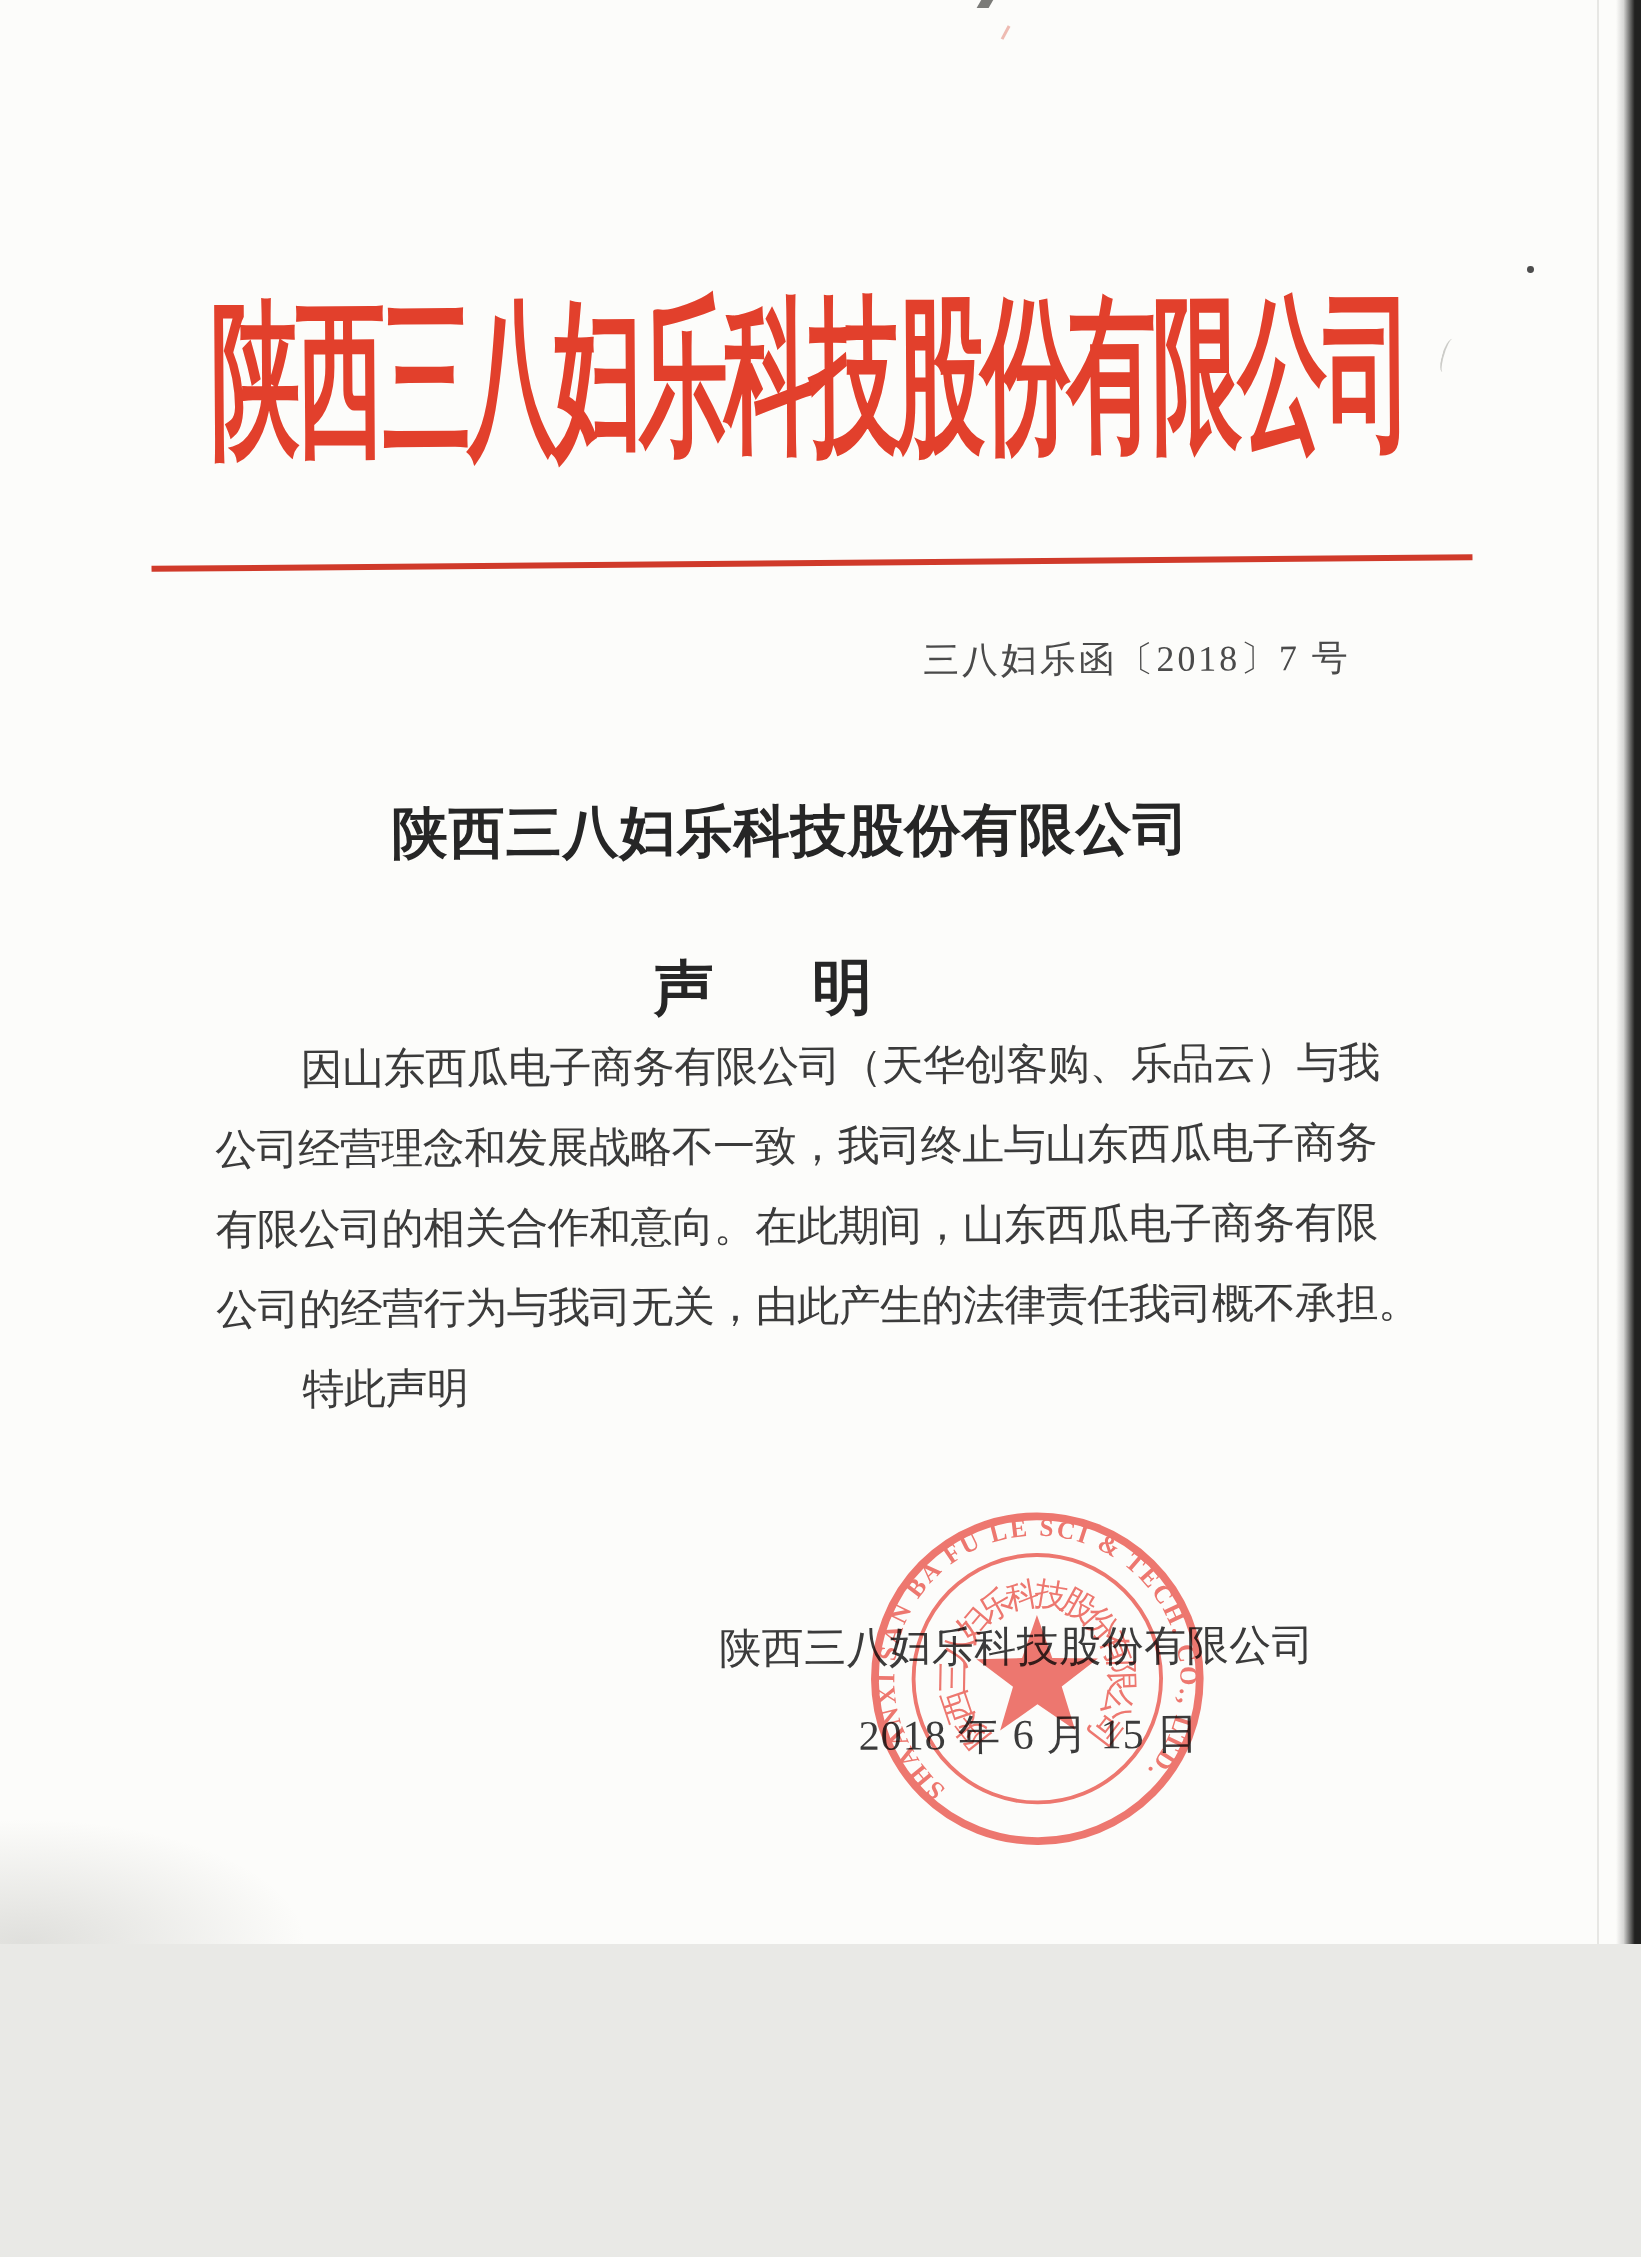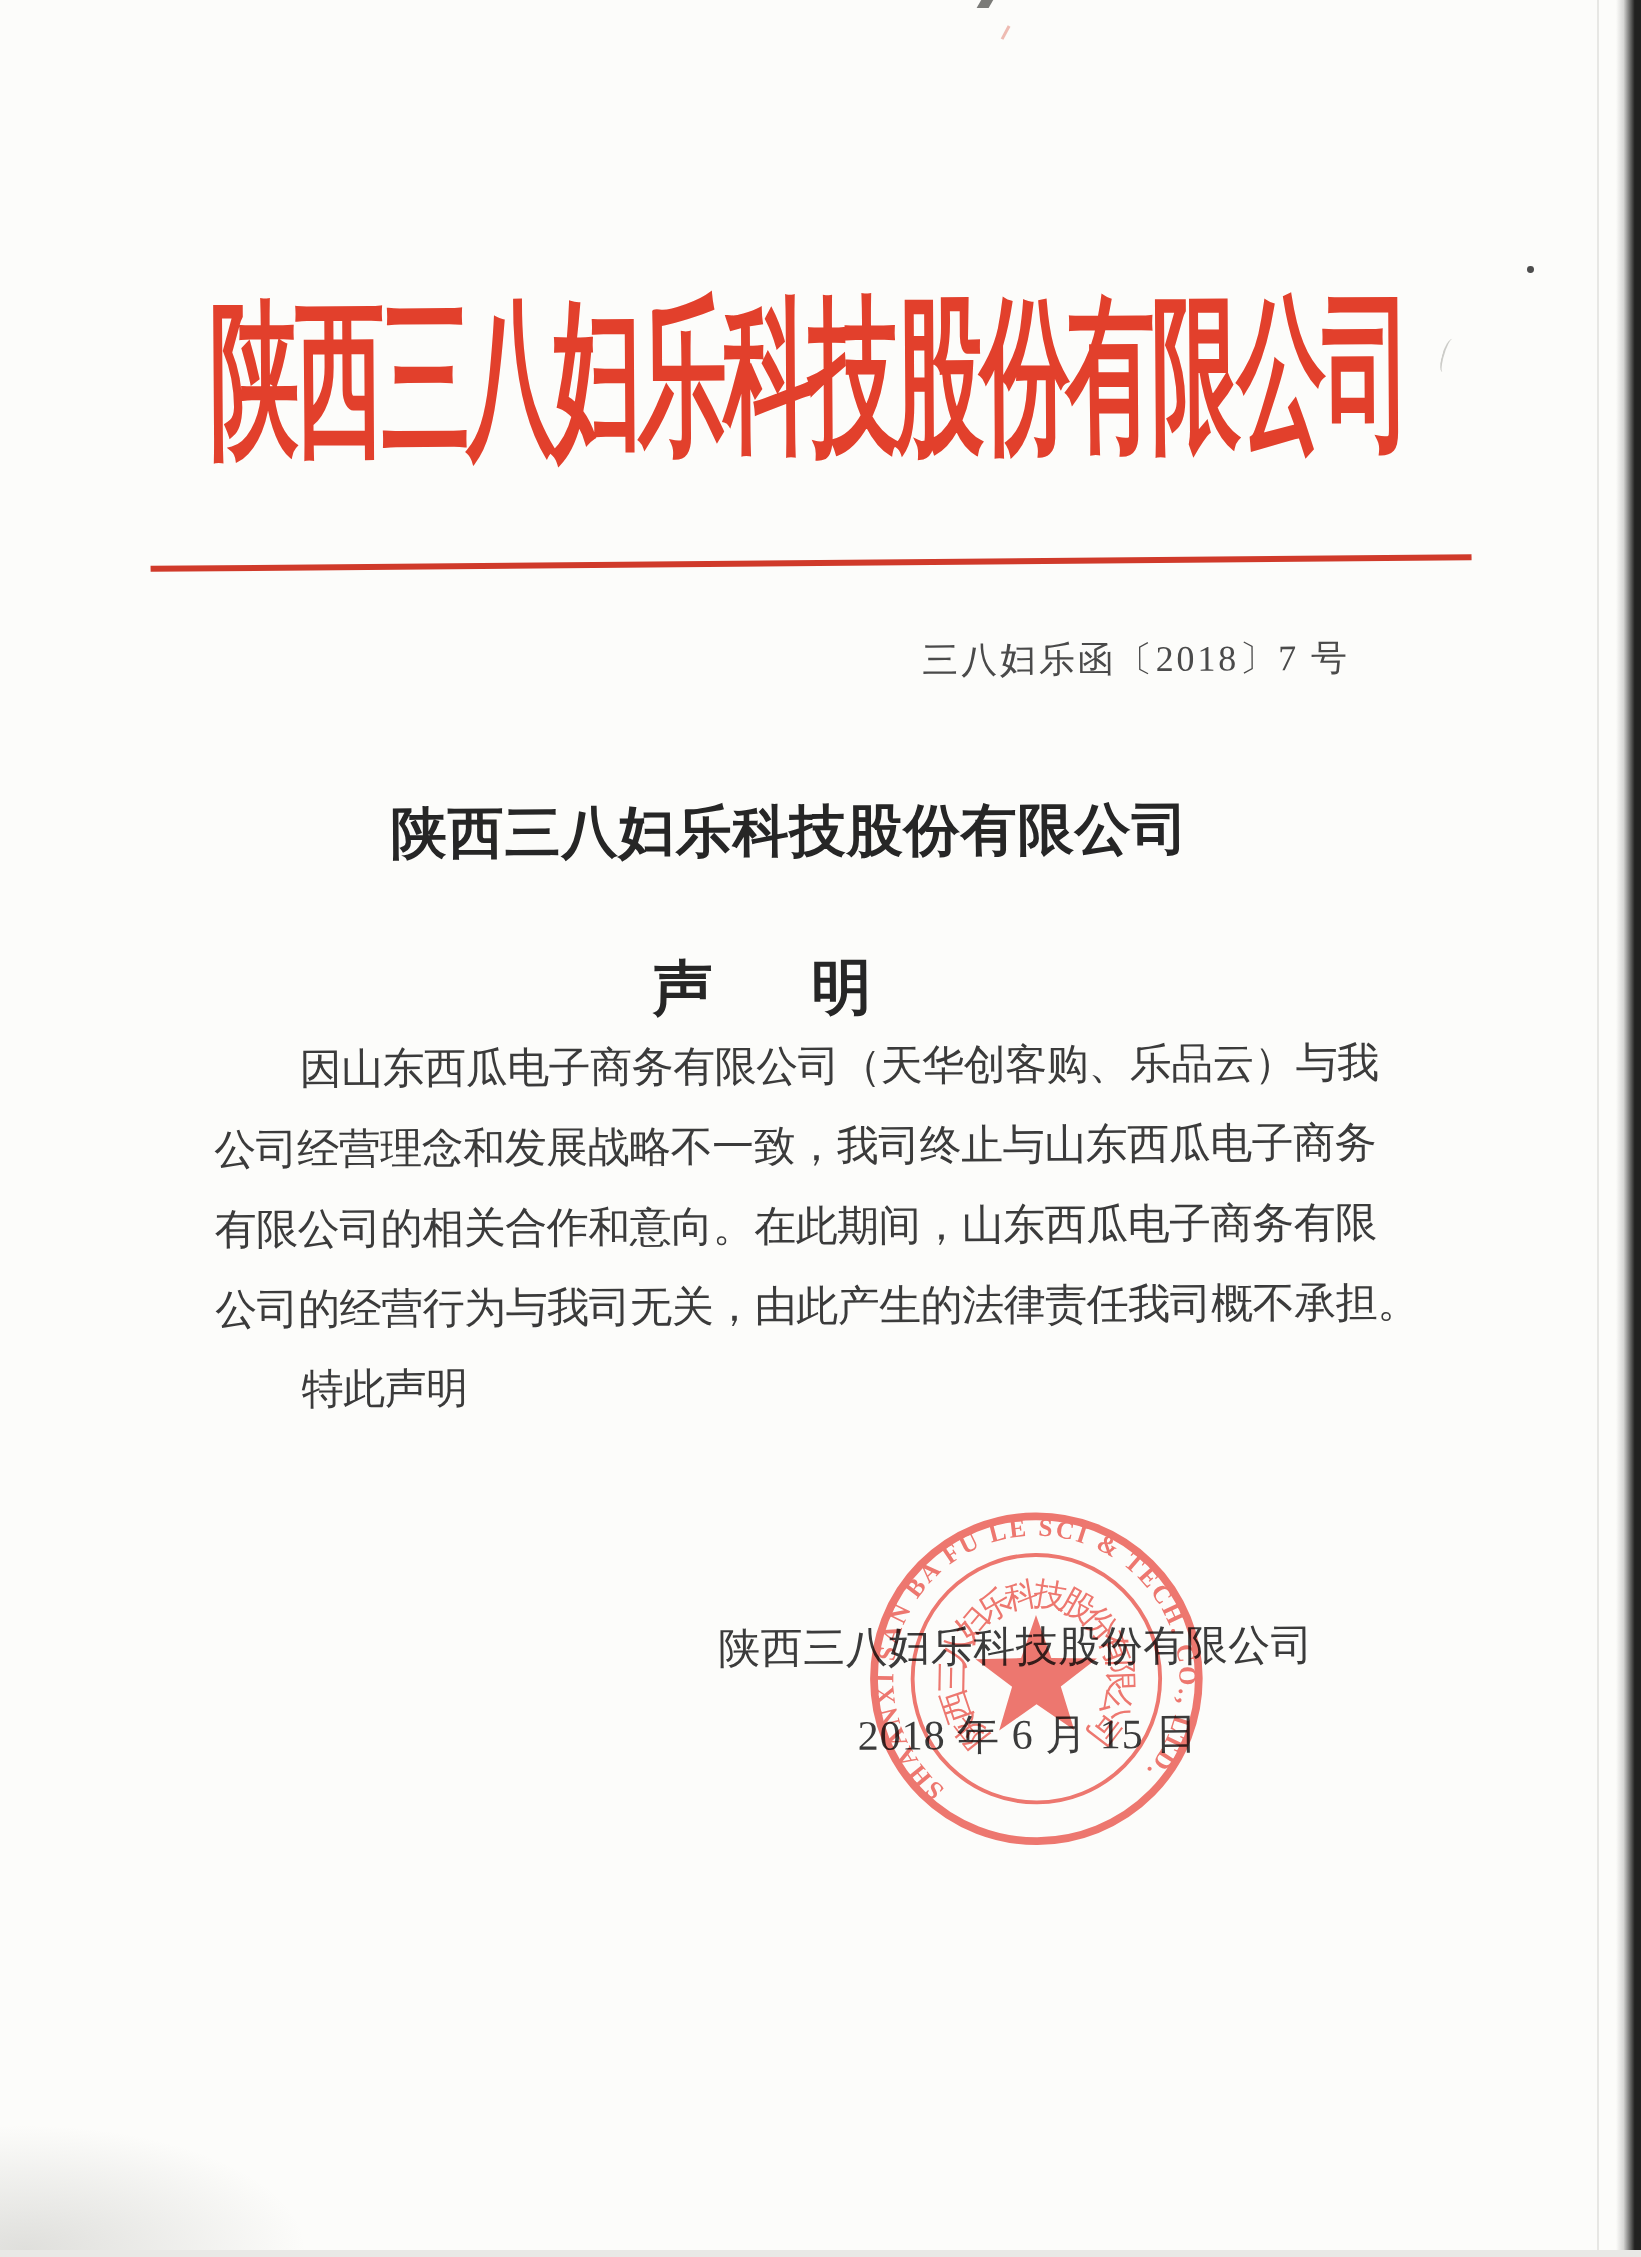--- a/index.html
+++ b/index.html
@@ -1,17 +1,17 @@
 <!DOCTYPE html>
 <html><head>
 <meta charset="utf-8">
 <style>
   html,body{margin:0;padding:0;background:#e9e9e6;}
   .page{
-    position:relative; width:1641px; height:2250px; margin:0 auto;
+    position:relative; width:1641px; height:1944px; margin:0 auto;
     background:#fcfcfa; overflow:hidden;
     font-family:"Liberation Serif","DejaVu Serif",serif;
     color:#3b3b3b;
   }
   .content{position:absolute; inset:0; transform:rotate(-0.35deg);}
 
   .letterhead{
     position:absolute; top:332px; left:0; width:1641px; height:89px;
     text-align:center; font-family:"Liberation Sans","DejaVu Sans",sans-serif;
     font-weight:bold; font-size:89px; line-height:89px; letter-spacing:-3.4px;

